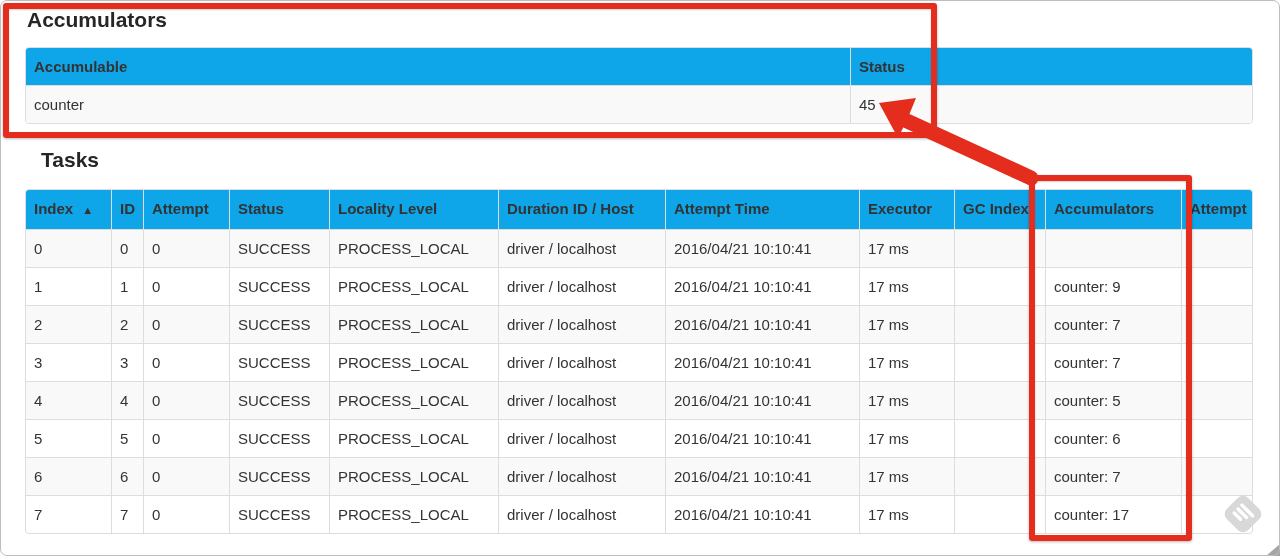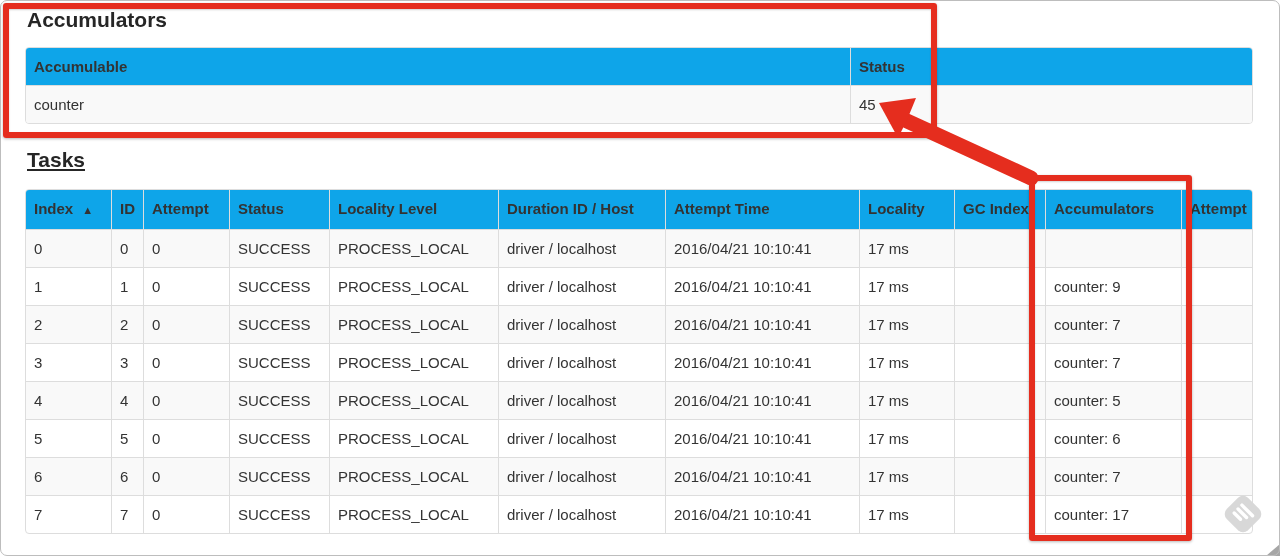--- a/index.html
+++ b/index.html
@@ -13,21 +13,21 @@
   .frame {
     position: absolute; inset: 0; box-sizing: border-box;
     border: 1px solid #bdbdbd; border-radius: 7px;
     pointer-events: none; z-index: 50;
   }
   h2.section-heading {
     position: absolute; margin: 0; font-size: 21px; font-weight: 700;
     color: #262626; letter-spacing: 0;
   }
   #accumulators-heading { left: 27px; top: 8px; }
-  #tasks-heading { left: 27px; top: 148px; text-decoration: underline; }
+  #tasks-heading { left: 41px; top: 148px; }
 
   .tblwrap {
     position: absolute; box-sizing: border-box;
     border: 1px solid #dddddd; border-radius: 4px;
     background: #ffffff; overflow: hidden;
   }
   #accumulators-table-wrap { left: 25px; top: 47px; width: 1228px; }
   #tasks-table-wrap { left: 25px; top: 189px; width: 1228px; }
 
   table.ui-table {
@@ -109,21 +109,21 @@
       </colgroup>
       <thead>
         <tr>
           <th><span>Index</span><span class="sort-icon">▲</span></th>
           <th><span>ID</span></th>
           <th><span>Attempt</span></th>
           <th><span>Status</span></th>
           <th><span>Locality Level</span></th>
           <th><span>Duration ID / Host</span></th>
           <th><span>Attempt Time</span></th>
-          <th><span>Locality</span></th>
+          <th><span>Executor</span></th>
           <th><span>GC Index</span></th>
           <th><span>Accumulators</span></th>
           <th><span>Attempt</span></th>
         </tr>
       </thead>
       <tbody>
         <tr>
           <td>0</td>
           <td>0</td>
           <td>0</td>

